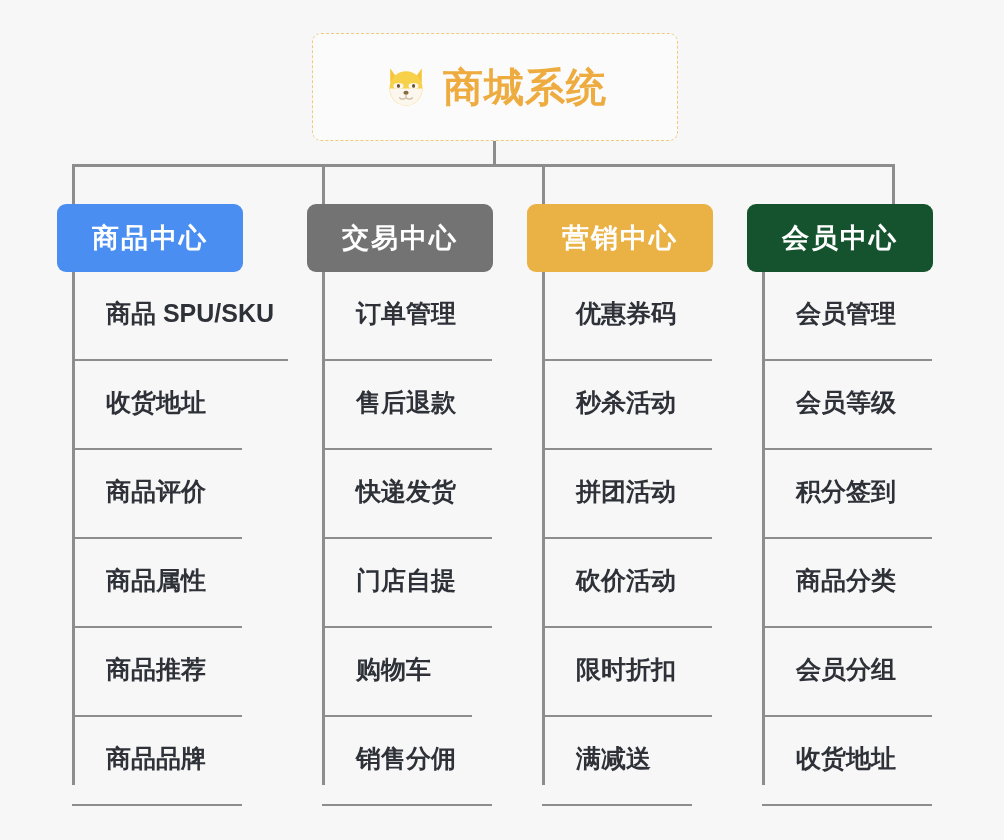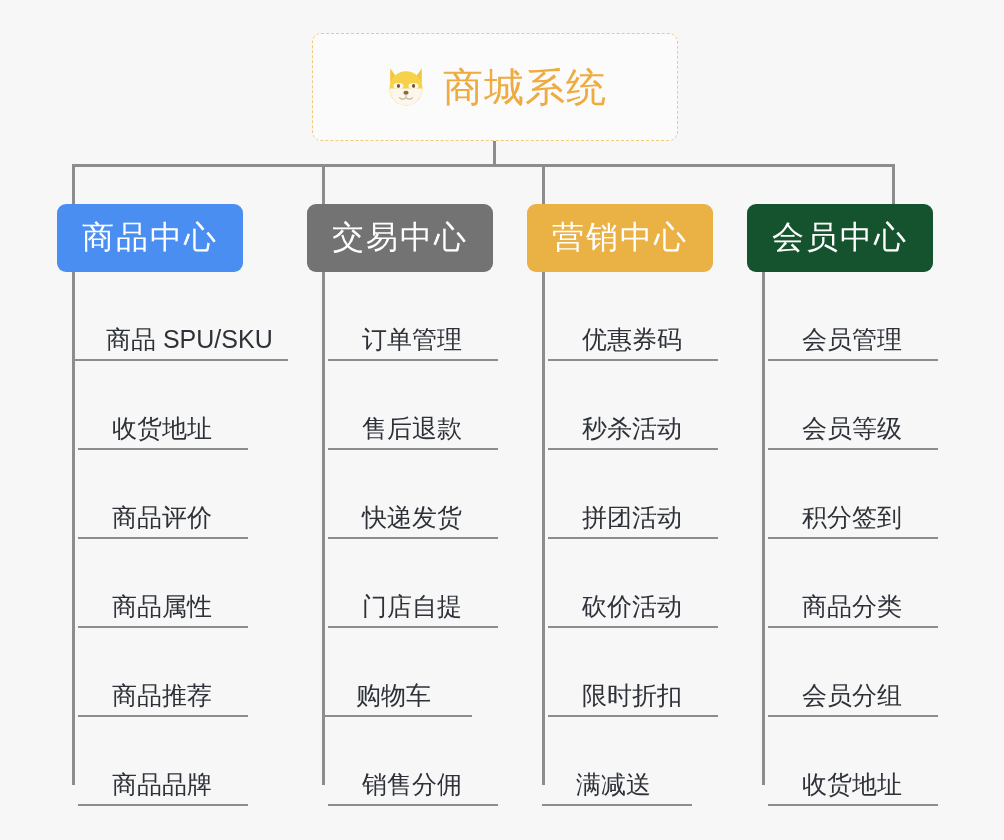--- a/index.html
+++ b/index.html
@@ -12,20 +12,21 @@
     background: #f7f7f7;
     font-family: "Liberation Sans", "DejaVu Sans", sans-serif;
     overflow: hidden;
     position: relative;
   }
 
   #canvas {
     position: relative;
     width: 1004px;
     height: 840px;
+    font-weight: bold;
   }
 
   
   .root-card {
     position: absolute;
     left: 312px;
     top: 33px;
     width: 366px;
     height: 108px;
     background: #fbfbfb;
@@ -63,21 +64,21 @@
     position: absolute;
     top: 204px;
   }
   .cat-header {
     height: 68px;
     border-radius: 9px;
     display: flex;
     align-items: center;
     justify-content: center;
     color: #ffffff;
-    font-size: 32px;
+    font-size: 27px;
     letter-spacing: 2px;
     box-sizing: border-box;
   }
 
   .col-1 { left: 57px;  width: 186px; }
   .col-2 { left: 307px; width: 186px; }
   .col-3 { left: 527px; width: 186px; }
   .col-4 { left: 747px; width: 186px; }
 
   
@@ -94,34 +95,34 @@
     left: 15px;
     top: 68px;
     width: 100%;
   }
   .item {
     position: relative;
     height: 89px;
     box-sizing: border-box;
     border-bottom: 2px solid #8d8d8d;
     display: flex;
-    align-items: flex-end;
+    align-items: center;
     justify-content: flex-start;
     padding-left: 34px;
     padding-bottom: 9px;
   }
   .item-label {
     font-size: 25px;
     color: #2e3238;
     line-height: 1.05;
     white-space: nowrap;
     transform: translateY(2px);
   }
   .item.w-wide  { width: 216px; }
-  .item.w-norm  { width: 170px; margin-left: 6px; }
+  .item.w-norm  { width: 170px; }
   .item.w-short { width: 150px; }
 </style>
 </head>
 <body>
 
 <div id="canvas">
 
   <div class="root-card">
     <svg class="dog-icon" viewBox="0 0 64 64">
       <path d="M10 6 L10 26 L20 20 Z" fill="#f5c63c"></path>

